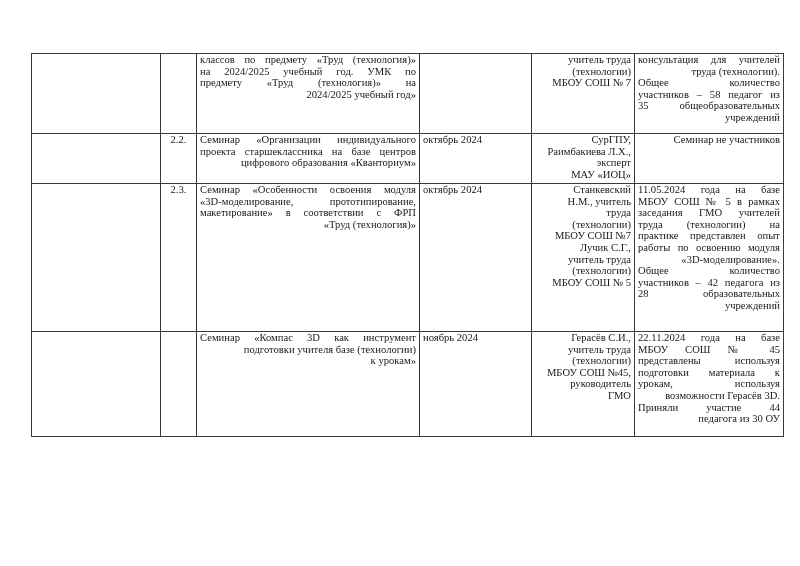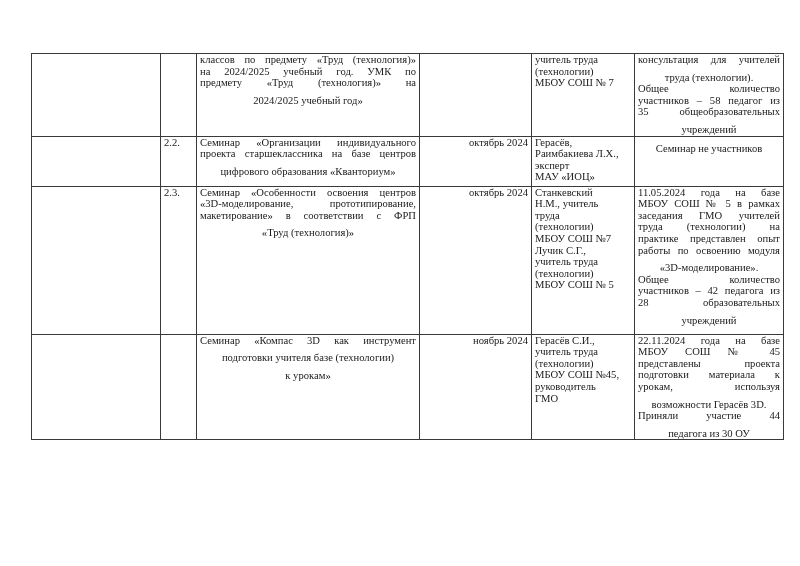--- a/index.html
+++ b/index.html
@@ -31,28 +31,28 @@
       width: 747px;
     }
     table.doc-table td {
       border: 1px solid #3a3a3a;
       vertical-align: top;
       padding: 0 3px;
       font-size: 10.6px;
       line-height: 11.6px;
     }
     td.c0 { width: 122px; }
-    td.c1 { width: 29px; }
+    td.c1 { width: 29px; text-align: center; }
     td.c2 { width: 216px; text-align: justify; }
-    td.c3 { width: 105px; text-align: right; }
-    td.c4 { width: 96px; text-align: left; }
+    td.c3 { width: 105px; text-align: left; }
+    td.c4 { width: 96px; text-align: right; }
     td.c5 { width: 142px; text-align: justify; }
     .line { display: block; }
     .just { text-align: justify; text-align-last: justify; display: block; }
-    .left { text-align: center; display: block; margin-top: 6px; }
+    .left { text-align: right; display: block; }
     tr.r1 td { height: 79px; }
     tr.r2 td { height: 49px; }
     tr.r3 td { height: 147px; }
     tr.r4 td { height: 104px; }
   </style>
 </head>
 <body>
 
 <div class="page">
   <table class="doc-table">
@@ -86,35 +86,35 @@
       <tr class="r2">
         <td class="c0"></td>
         <td class="c1">2.2.</td>
         <td class="c2">
           <span class="just">Семинар «Организации индивидуального</span>
           <span class="just">проекта старшеклассника на базе центров</span>
           <span class="left">цифрового образования «Кванториум»</span>
         </td>
         <td class="c3">октябрь 2024</td>
         <td class="c4">
-          <span class="line">Герасёв,</span>
+          <span class="line">СурГПУ,</span>
           <span class="line">Раимбакиева Л.Х.,</span>
           <span class="line">эксперт</span>
           <span class="line">МАУ «ИОЦ»</span>
         </td>
         <td class="c5">
           <span class="left">Семинар не участников</span>
         </td>
       </tr>
 
       <tr class="r3">
         <td class="c0"></td>
         <td class="c1">2.3.</td>
         <td class="c2">
-          <span class="just">Семинар «Особенности освоения центров</span>
+          <span class="just">Семинар «Особенности освоения модуля</span>
           <span class="just">«3D-моделирование, прототипирование,</span>
           <span class="just">макетирование» в соответствии с ФРП</span>
           <span class="left">«Труд (технология)»</span>
         </td>
         <td class="c3">октябрь 2024</td>
         <td class="c4">
           <span class="line">Станкевский</span>
           <span class="line">Н.М., учитель</span>
           <span class="line">труда</span>
           <span class="line">(технологии)</span>
@@ -152,21 +152,21 @@
           <span class="line">Герасёв С.И.,</span>
           <span class="line">учитель труда</span>
           <span class="line">(технологии)</span>
           <span class="line">МБОУ СОШ №45,</span>
           <span class="line">руководитель</span>
           <span class="line">ГМО</span>
         </td>
         <td class="c5">
           <span class="just">22.11.2024 года на базе</span>
           <span class="just">МБОУ СОШ № 45</span>
-          <span class="just">представлены проекта</span>
+          <span class="just">представлены используя</span>
           <span class="just">подготовки материала к</span>
           <span class="just">урокам, используя</span>
           <span class="left">возможности Герасёв 3D.</span>
           <span class="just">Приняли участие 44</span>
           <span class="left">педагога из 30 ОУ</span>
         </td>
       </tr>
     </tbody>
   </table>
 </div>

